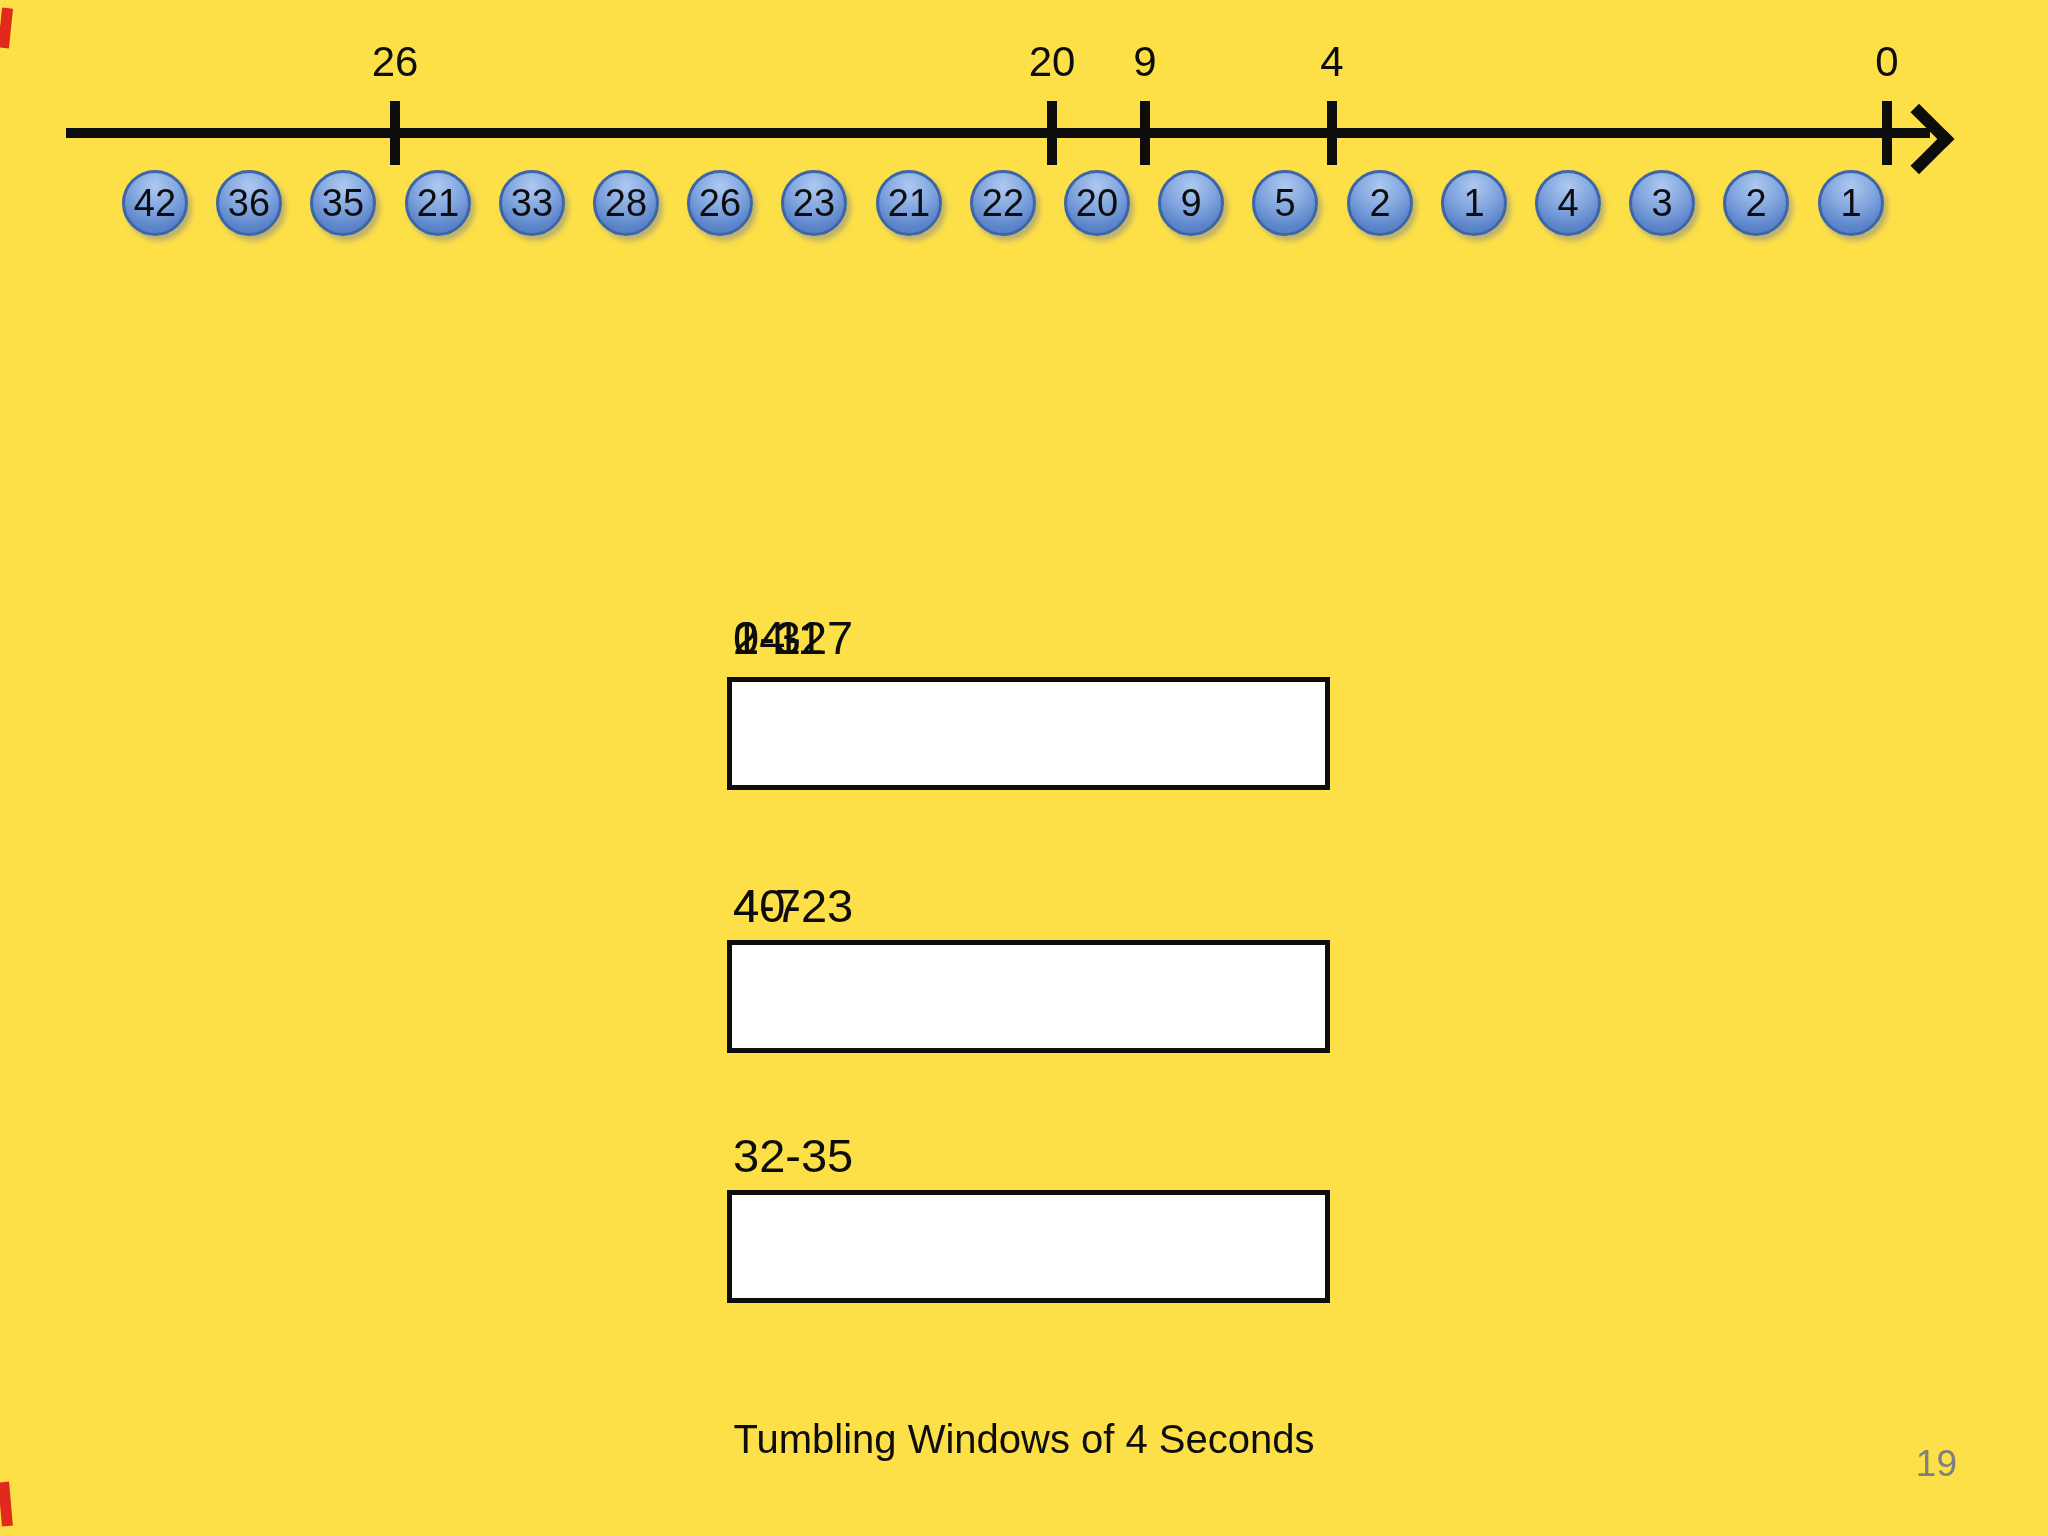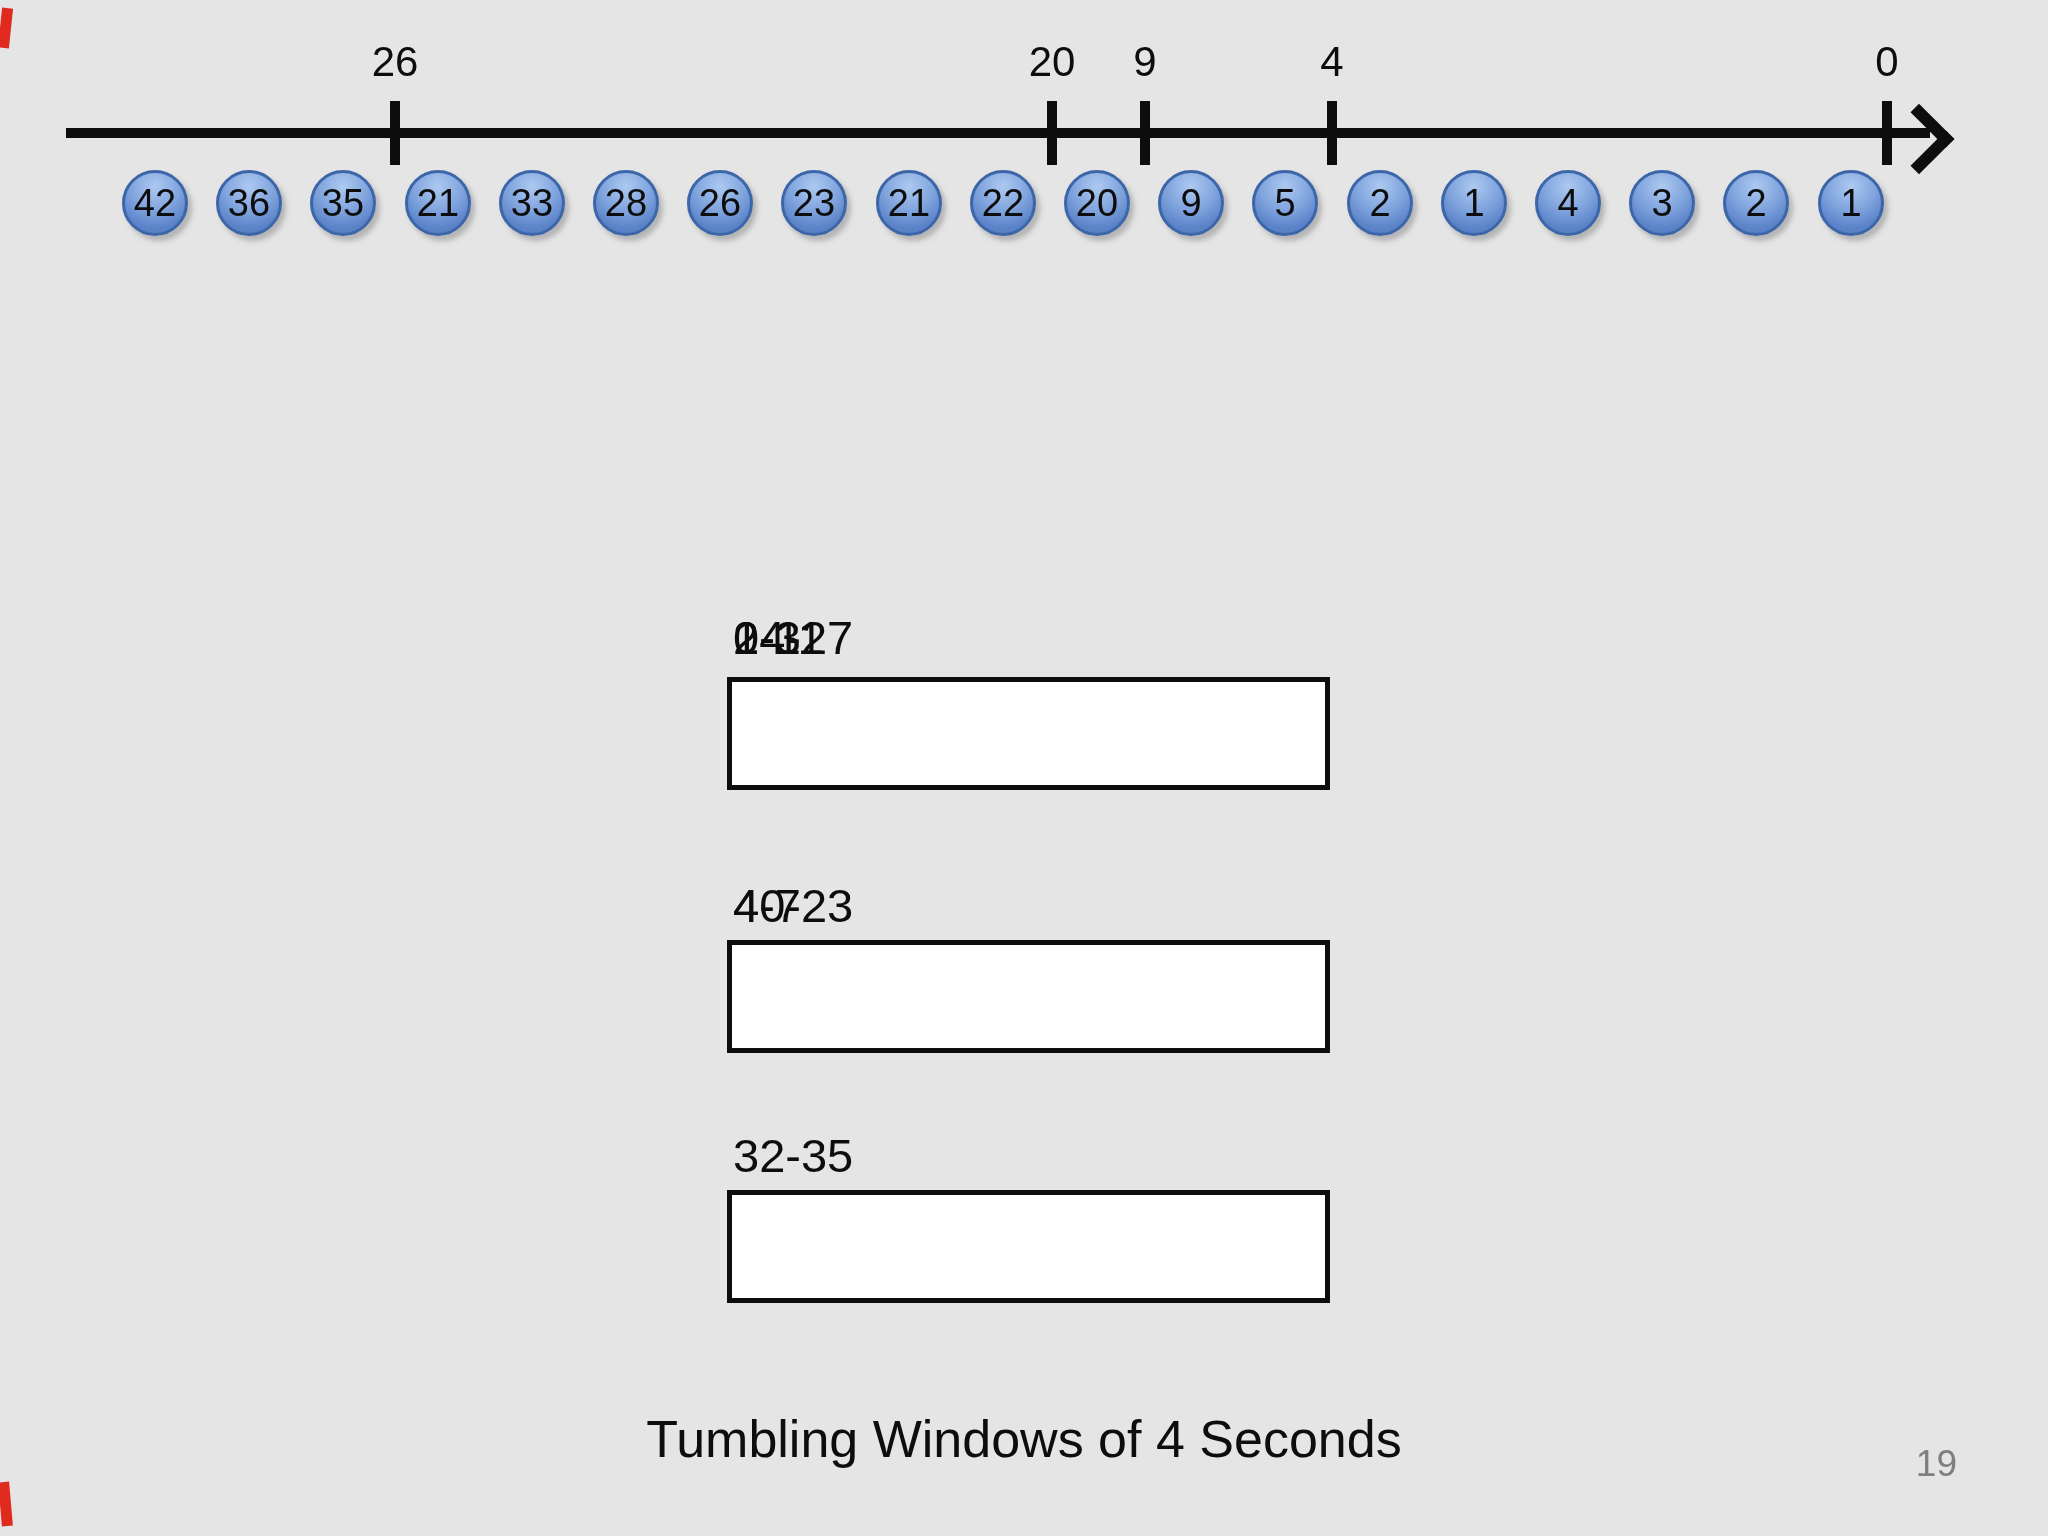--- a/index.html
+++ b/index.html
@@ -1,19 +1,19 @@
 <!DOCTYPE html>
 <html><head>
 <meta charset="utf-8">
 <style>
   html,body{margin:0;padding:0;background:#ffffff;}
   .slide{
     position:relative;
     width:2048px;height:1536px;
-    background:#e5e5e5;
+    background:#fde047;
     overflow:hidden;
     font-family:"Liberation Sans","DejaVu Sans",sans-serif;
     color:#0d0d0d;
   }
 
   
   .redmark{position:absolute;left:0;width:11px;background:#e02a1e;}
   .redmark.top{top:8px;height:40px;transform:rotate(6deg);}
   .redmark.bottom{top:1482px;height:44px;transform:rotate(-5deg);}
 
@@ -45,21 +45,21 @@
     box-sizing:border-box;border:5px solid #0d0d0d;background:#ffffff;
   }
   .window-label{
     position:absolute;left:733px;height:56px;
     font-size:47px;line-height:56px;white-space:nowrap;color:#0d0d0d;
   }
 
   
   .caption{
     position:absolute;left:0;top:1406px;width:2048px;
-    text-align:center;font-size:52px;line-height:66px;color:#0d0d0d;
+    text-align:center;font-size:40px;line-height:66px;color:#0d0d0d;
   }
   .page-number{
     position:absolute;left:1857px;top:1442px;width:100px;
     text-align:right;font-size:37px;line-height:44px;color:#7f7f7f;
   }
 </style>
 </head>
 <body>
 
 <div class="slide">

